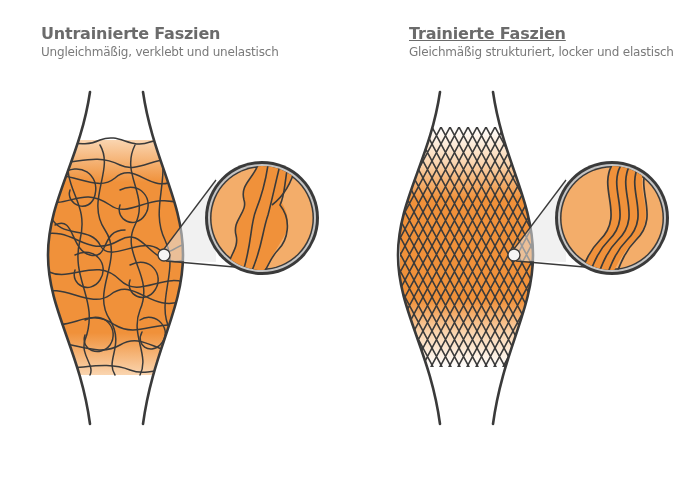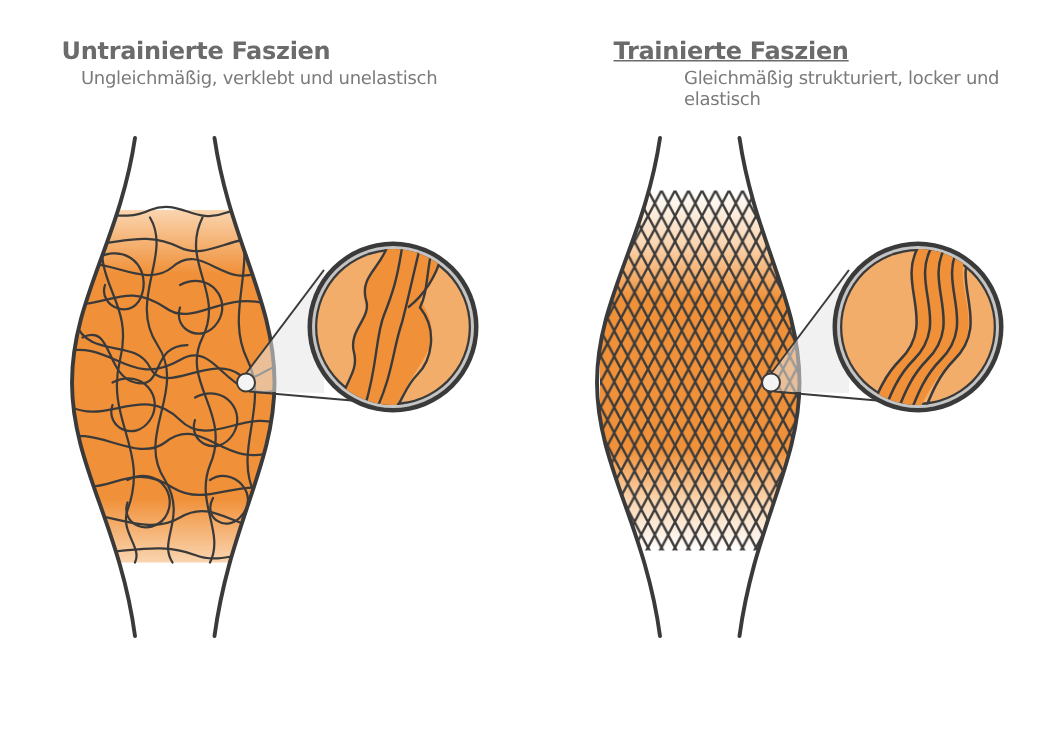--- a/index.html
+++ b/index.html
@@ -5,24 +5,24 @@
   html, body { margin:0; padding:0; background:#ffffff; }
   body { width:700px; height:491px; position:relative; overflow:hidden; font-family:"DejaVu Sans", sans-serif; }
   .panel-title { position:absolute; font-weight:bold; font-size:16px; color:#6b6b6b; letter-spacing:-0.2px;text-align:center; }
   .panel-sub { position:absolute; font-size:12px; color:#7a7a7a; letter-spacing:-0.2px; }
   svg { position:absolute; left:0; top:0; }
 </style>
 </head>
 <body>
 
 <div class="panel-title" style="left:41px;top:24px;">Untrainierte Faszien</div>
-<div class="panel-sub" style="left:54px;top:45px;text-align:center;">Ungleichmäßig, verklebt und unelastisch</div>
+<div class="panel-sub" style="left:41px;top:45px;text-align:center;">Ungleichmäßig, verklebt und unelastisch</div>
 
 <div class="panel-title" style="left:409px;top:24px;text-decoration:underline;">Trainierte Faszien</div>
-<div class="panel-sub" style="left:409px;top:45px;margin-left:47px;">Gleichmäßig strukturiert, locker und elastisch</div>
+<div class="panel-sub" style="left:409px;top:45px;">Gleichmäßig strukturiert, locker und elastisch</div>
 
 <svg width="700" height="491" viewBox="0 0 700 491">
   <defs>
     <clipPath id="bodyL">
       <path d="M90,92 C80,160 48,200 48,255 C48,310 80,350 90,424 L143,424 C153,350 183,310 183,255 C183,200 153,160 143,92 Z"></path>
     </clipPath>
     <clipPath id="bodyR">
       <path d="M440,92 C430,160 398,200 398,255 C398,310 430,350 440,424 L493,424 C503,350 533,310 533,255 C533,200 503,160 493,92 Z"></path>
     </clipPath>
     <linearGradient id="fadeV" x1="0" y1="0" x2="0" y2="1">

